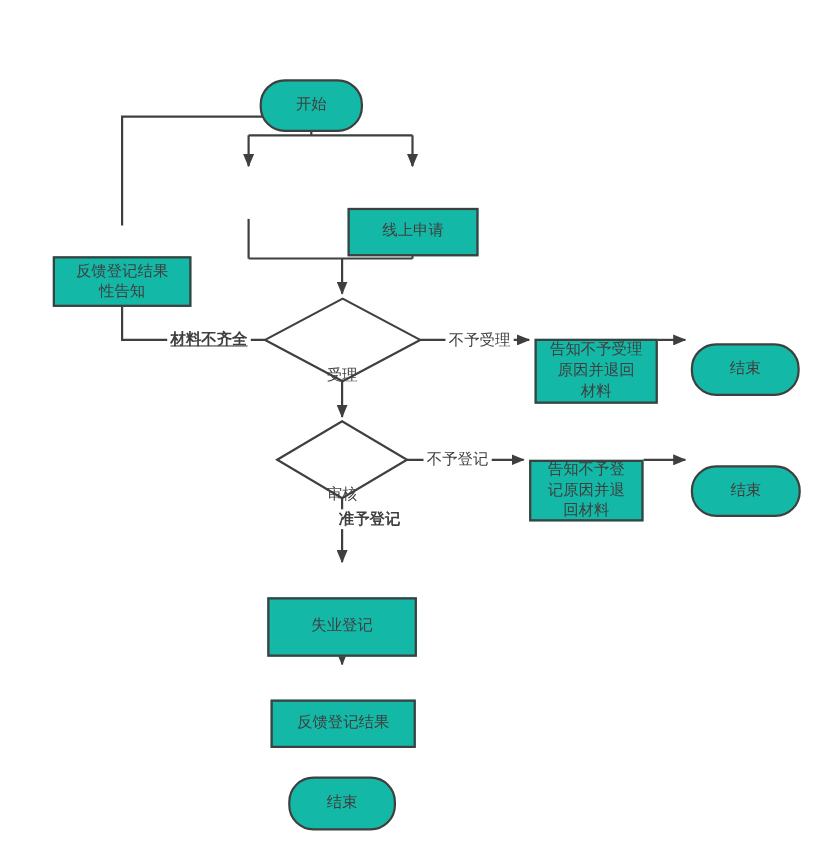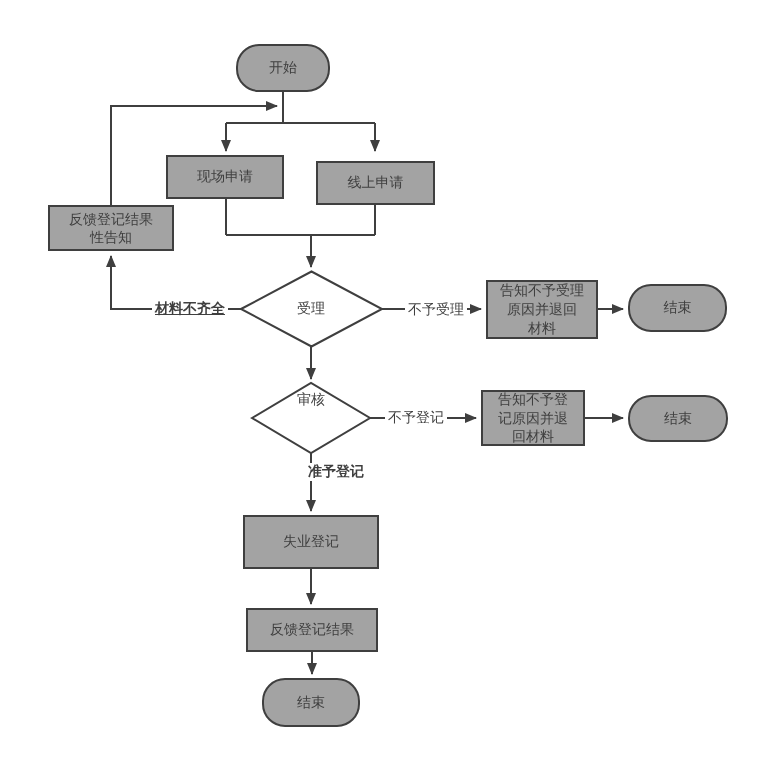--- a/index.html
+++ b/index.html
@@ -13,35 +13,37 @@
     overflow: hidden;
   }
   .edges {
     position: absolute;
     left: 0; top: 0;
   }
   .node {
     position: absolute;
     box-sizing: border-box;
     border: 2px solid #3f3f3f;
-    background: #a3a3a3;
+    background: #14b8a6;
     display: flex;
     align-items: center;
     justify-content: center;
     text-align: center;
     font-size: 14px;
     line-height: 1.4;
     white-space: pre-line;
+    margin-top: 28px;
   }
   .terminator { border-radius: 23px; }
   .dlabel {
     position: absolute;
     transform: translate(-50%, -50%);
     font-size: 14px;
     white-space: nowrap;
+    margin-top: 32px;
   }
   .elabel {
     position: absolute;
     transform: translate(-50%, -50%);
     font-size: 14px;
     background: #ffffff;
     padding: 0 3px;
     white-space: nowrap;
   }
   .bold { font-weight: bold; }
@@ -88,34 +90,33 @@
       <polygon points="241,309 311.5,271.5 382,309 311.5,346.5" fill="#ffffff"></polygon>
       <polygon points="252,418 311,383 370,418 311,453" fill="#ffffff"></polygon>
     </g>
   </svg>
 
   <div class="node terminator" style="left:236px; top:44px; width:94px; height:48px;">开始</div>
   <div class="node terminator" style="left:628px; top:284px; width:99px; height:48px;">结束</div>
   <div class="node terminator" style="left:628px; top:395px; width:100px; height:47px;">结束</div>
   <div class="node terminator" style="left:262px; top:678px; width:98px; height:49px;">结束</div>
 
-  <div class="node" style="left:166px; top:155px; width:118px; height:44px;">现场申请</div>
   <div class="node" style="left:316px; top:161px; width:119px; height:44px;">线上申请</div>
   <div class="node" style="left:48px; top:205px; width:126px; height:46px; line-height:1.3;">反馈登记结果
 性告知</div>
   <div class="node" style="left:486px; top:280px; width:112px; height:59px; line-height:1.35;">告知不予受理
 原因并退回
 材料</div>
   <div class="node" style="left:481px; top:390px; width:104px; height:56px; line-height:1.35;">告知不予登
 记原因并退
 回材料</div>
   <div class="node" style="left:243px; top:515px; width:136px; height:54px;">失业登记</div>
   <div class="node" style="left:246px; top:608px; width:132px; height:44px;">反馈登记结果</div>
 
   <div class="dlabel" style="left:311px; top:309px;">受理</div>
-  <div class="dlabel" style="left:311px; top:400px;">审核</div>
+  <div class="dlabel" style="left:311px; top:418px;">审核</div>
 
   <div class="elabel bold" style="left:190px; top:309px;text-decoration:underline;">材料不齐全</div>
   <div class="elabel" style="left:436px; top:310px;">不予受理</div>
   <div class="elabel" style="left:416px; top:418px;font-family:Liberation Mono, monospace;">不予登记</div>
   <div class="elabel bold" style="left:312px; top:472px;margin-left:24px;">准予登记</div>
 
 </div>
 
 </body></html>

